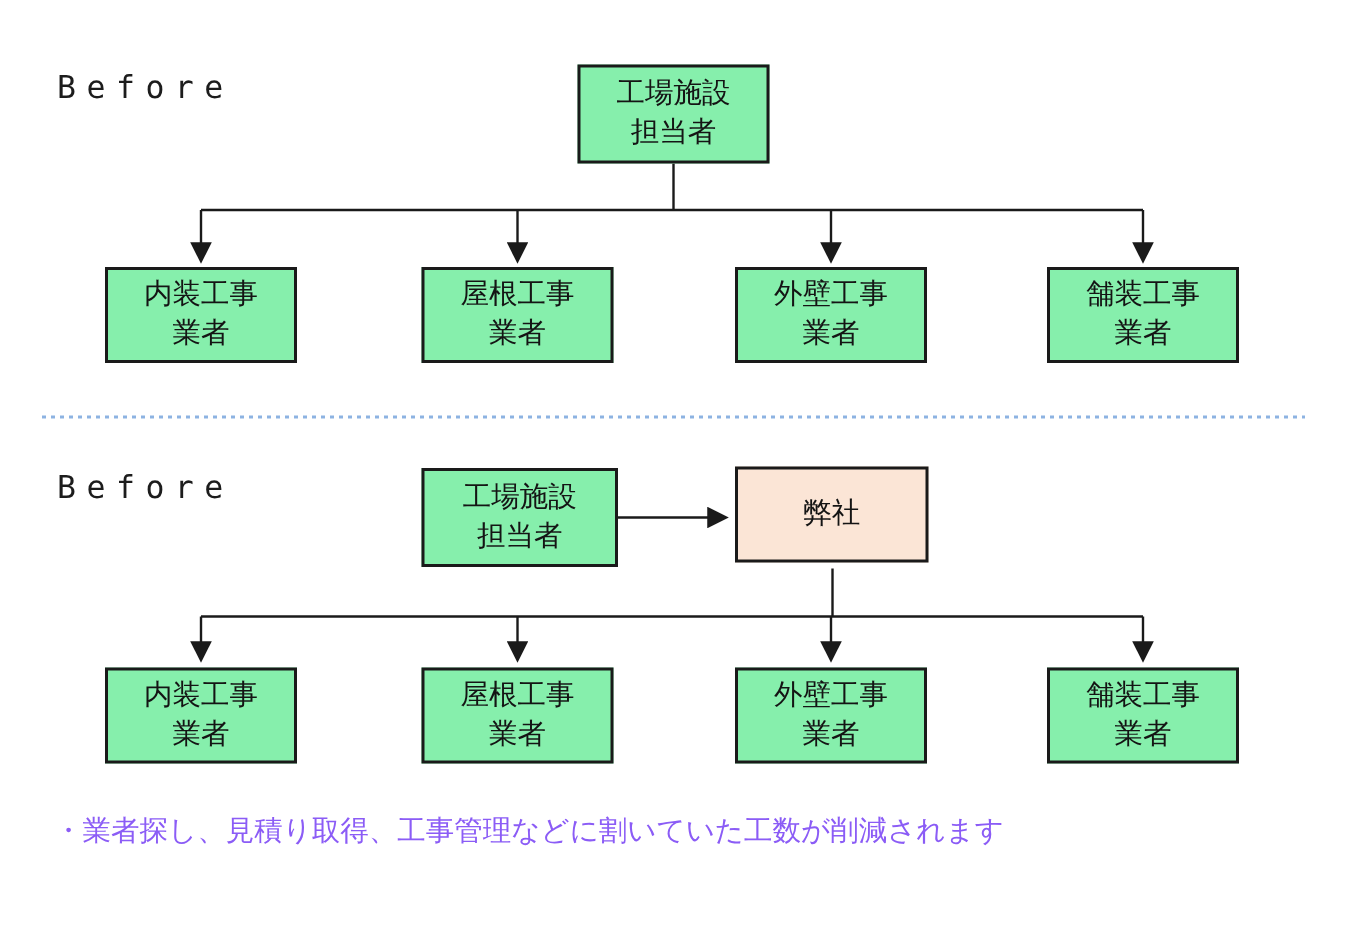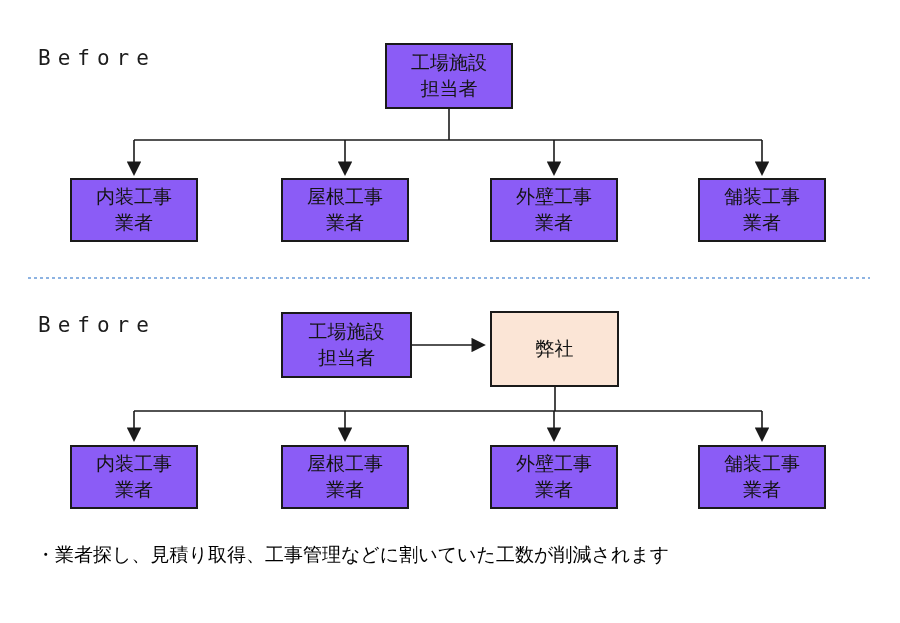--- a/index.html
+++ b/index.html
@@ -5,43 +5,43 @@
   html,body { margin:0; padding:0; }
   body {
     width:900px; height:623px; background:#ffffff; position:relative; overflow:hidden;
     font-family:"Liberation Sans", sans-serif; color:#111;
   }
   .section-label {
     position:absolute; font-family:"DejaVu Sans Mono", monospace;
     font-size:21px; letter-spacing:7px; color:#1c1c1c; white-space:nowrap;
   }
   .box {
-    position:absolute; box-sizing:border-box; background:#8b5cf6;
+    position:absolute; box-sizing:border-box; background:#86efac;
     border:2px solid var(--line,#1a1a1a);
     display:flex; flex-direction:column; align-items:center; justify-content:center;
     text-align:center; font-size:19px; line-height:26px; color:#141414;
   }
   .box.company { background:var(--company-fill,#fbe5d6); }
   .divider {
     position:absolute; left:28px; top:277px; width:842px; height:2px;
     background:repeating-linear-gradient(to right, var(--divider,#8db3e2) 0 3px, transparent 3px 6px);
   }
-  .notes { position:absolute; left:36px; top:540px; font-size:19px; line-height:29px; color:#000000; white-space:nowrap; }
+  .notes { position:absolute; left:36px; top:540px; font-size:19px; line-height:29px; color:#8b5cf6; white-space:nowrap; }
   svg.connectors { position:absolute; left:0; top:0; pointer-events:none; }
   .conn { stroke:var(--line,#1a1a1a); stroke-width:1.6; fill:none; }
   .arrowhead { fill:var(--line,#1a1a1a); }
 
   
   #before-root   { left:385px; top:43px;  width:128px; height:66px; }
   #before-box-0  { left:70px;  top:178px; width:128px; height:64px; }
   #before-box-1  { left:281px; top:178px; width:128px; height:64px; }
   #before-box-2  { left:490px; top:178px; width:128px; height:64px; }
   #before-box-3  { left:698px; top:178px; width:128px; height:64px; }
   #after-client  { left:281px; top:312px; width:131px; height:66px; }
-  #after-company { left:490px; top:311px; width:129px; height:76px; }
+  #after-company { left:490px; top:311px; width:129px; height:64px; }
   #after-box-0   { left:70px;  top:445px; width:128px; height:64px; }
   #after-box-1   { left:281px; top:445px; width:128px; height:64px; }
   #after-box-2   { left:490px; top:445px; width:128px; height:64px; }
   #after-box-3   { left:698px; top:445px; width:128px; height:64px; }
   #before-label  { left:38px; top:46px;text-align:right; }
   #after-label   { left:38px; top:313px; }
 </style>
 </head>
 <body>
 

